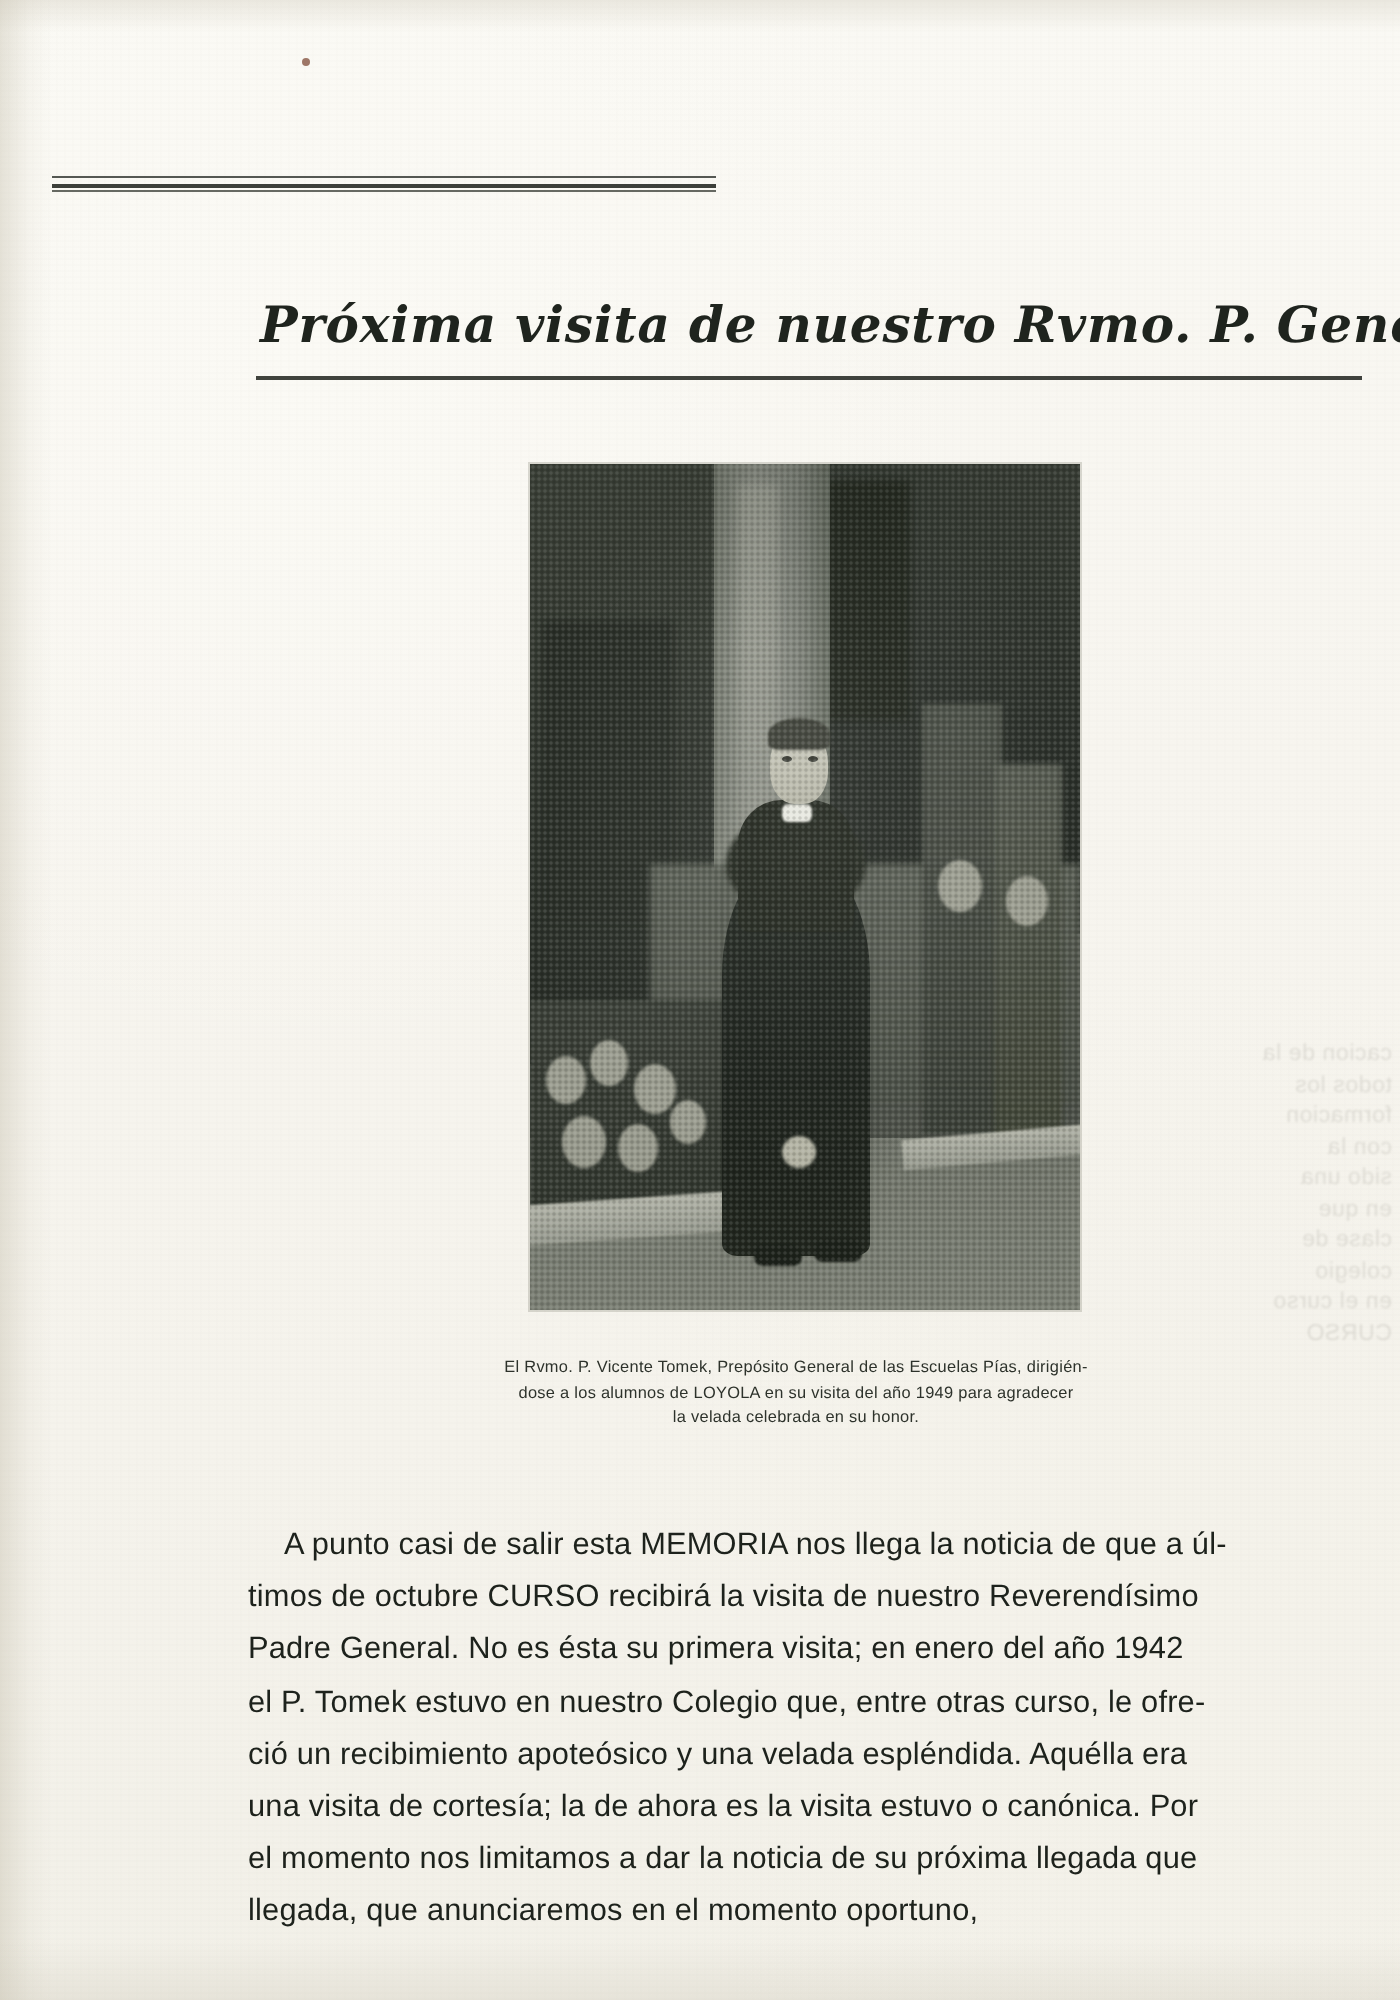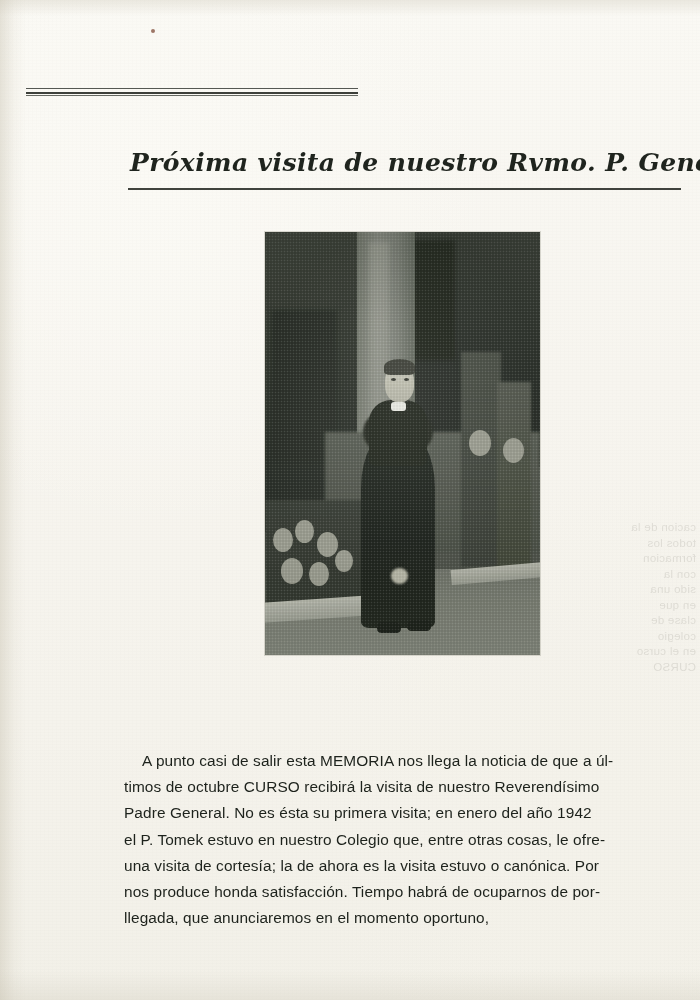--- a/index.html
+++ b/index.html
@@ -316,21 +316,21 @@
     position: absolute;
     left: 124px;
     top: 748px;
     width: 562px;
     font-size: 15.4px;
     line-height: 26.2px;
     color: #1d221c;
     letter-spacing: .1px;
   }
   .body-text .bl { display: block; white-space: nowrap; }
-  .body-text .bl:first-child { text-indent: 18px; }
+  .body-text .bl:first-child { text-indent: 18px; margin-top: 12px; }
 </style>
 </head>
 <body>
 
 <div id="page">
 
   <div class="paper-base"></div>
   <div class="paper-grain"></div>
   <div class="edge-shade-top"></div>
   <div class="edge-shade-left"></div>
@@ -392,24 +392,30 @@
     <div class="ph eye" style="left:126px; top:146px;"></div>
     <div class="ph eye" style="left:139px; top:146px;"></div>
     <div class="ph hands"></div>
     <div class="ph shoe-l"></div>
     <div class="ph shoe-r"></div>
 
     <div class="photo-halftone"></div>
     <div class="photo-grade"></div>
   </div>
 
+  <div class="caption">
+    <span class="cl">El Rvmo. P. Vicente Tomek, Prepósito  General de las Escuelas Pías, dirigién-</span>
+    <span class="cl">dose a los alumnos de LOYOLA en su visita del  año  1949  para  agradecer</span>
+    <span class="cl">la velada celebrada en su honor.</span>
+  </div>
 
   <div class="body-text">
     <span class="bl">A punto casi de salir esta  MEMORIA  nos llega la noticia de que a úl-</span>
     <span class="bl">timos de octubre CURSO recibirá la visita de  nuestro  Reverendísimo</span>
     <span class="bl">Padre General. No es ésta su primera  visita;  en  enero  del  año  1942</span>
-    <span class="bl">el P. Tomek estuvo en nuestro Colegio que,  entre otras cosas,  le  ofre-</span>
+    <span class="bl">el P. Tomek estuvo en nuestro Colegio que,  entre otras curso,  le  ofre-</span>
+    <span class="bl">ció un recibimiento apoteósico y una velada  espléndida.  Aquélla  era</span>
     <span class="bl">una visita de cortesía; la de ahora es la visita  estuvo  o  canónica. Por</span>
-    <span class="bl">nos produce honda satisfacción. Tiempo habrá  de  ocuparnos de por-</span>
+    <span class="bl">el momento nos limitamos a dar la noticia de su próxima  llegada que</span>
     <span class="bl">llegada, que anunciaremos en el momento oportuno,</span>
   </div>
 
 </div>
 
 </body></html>

